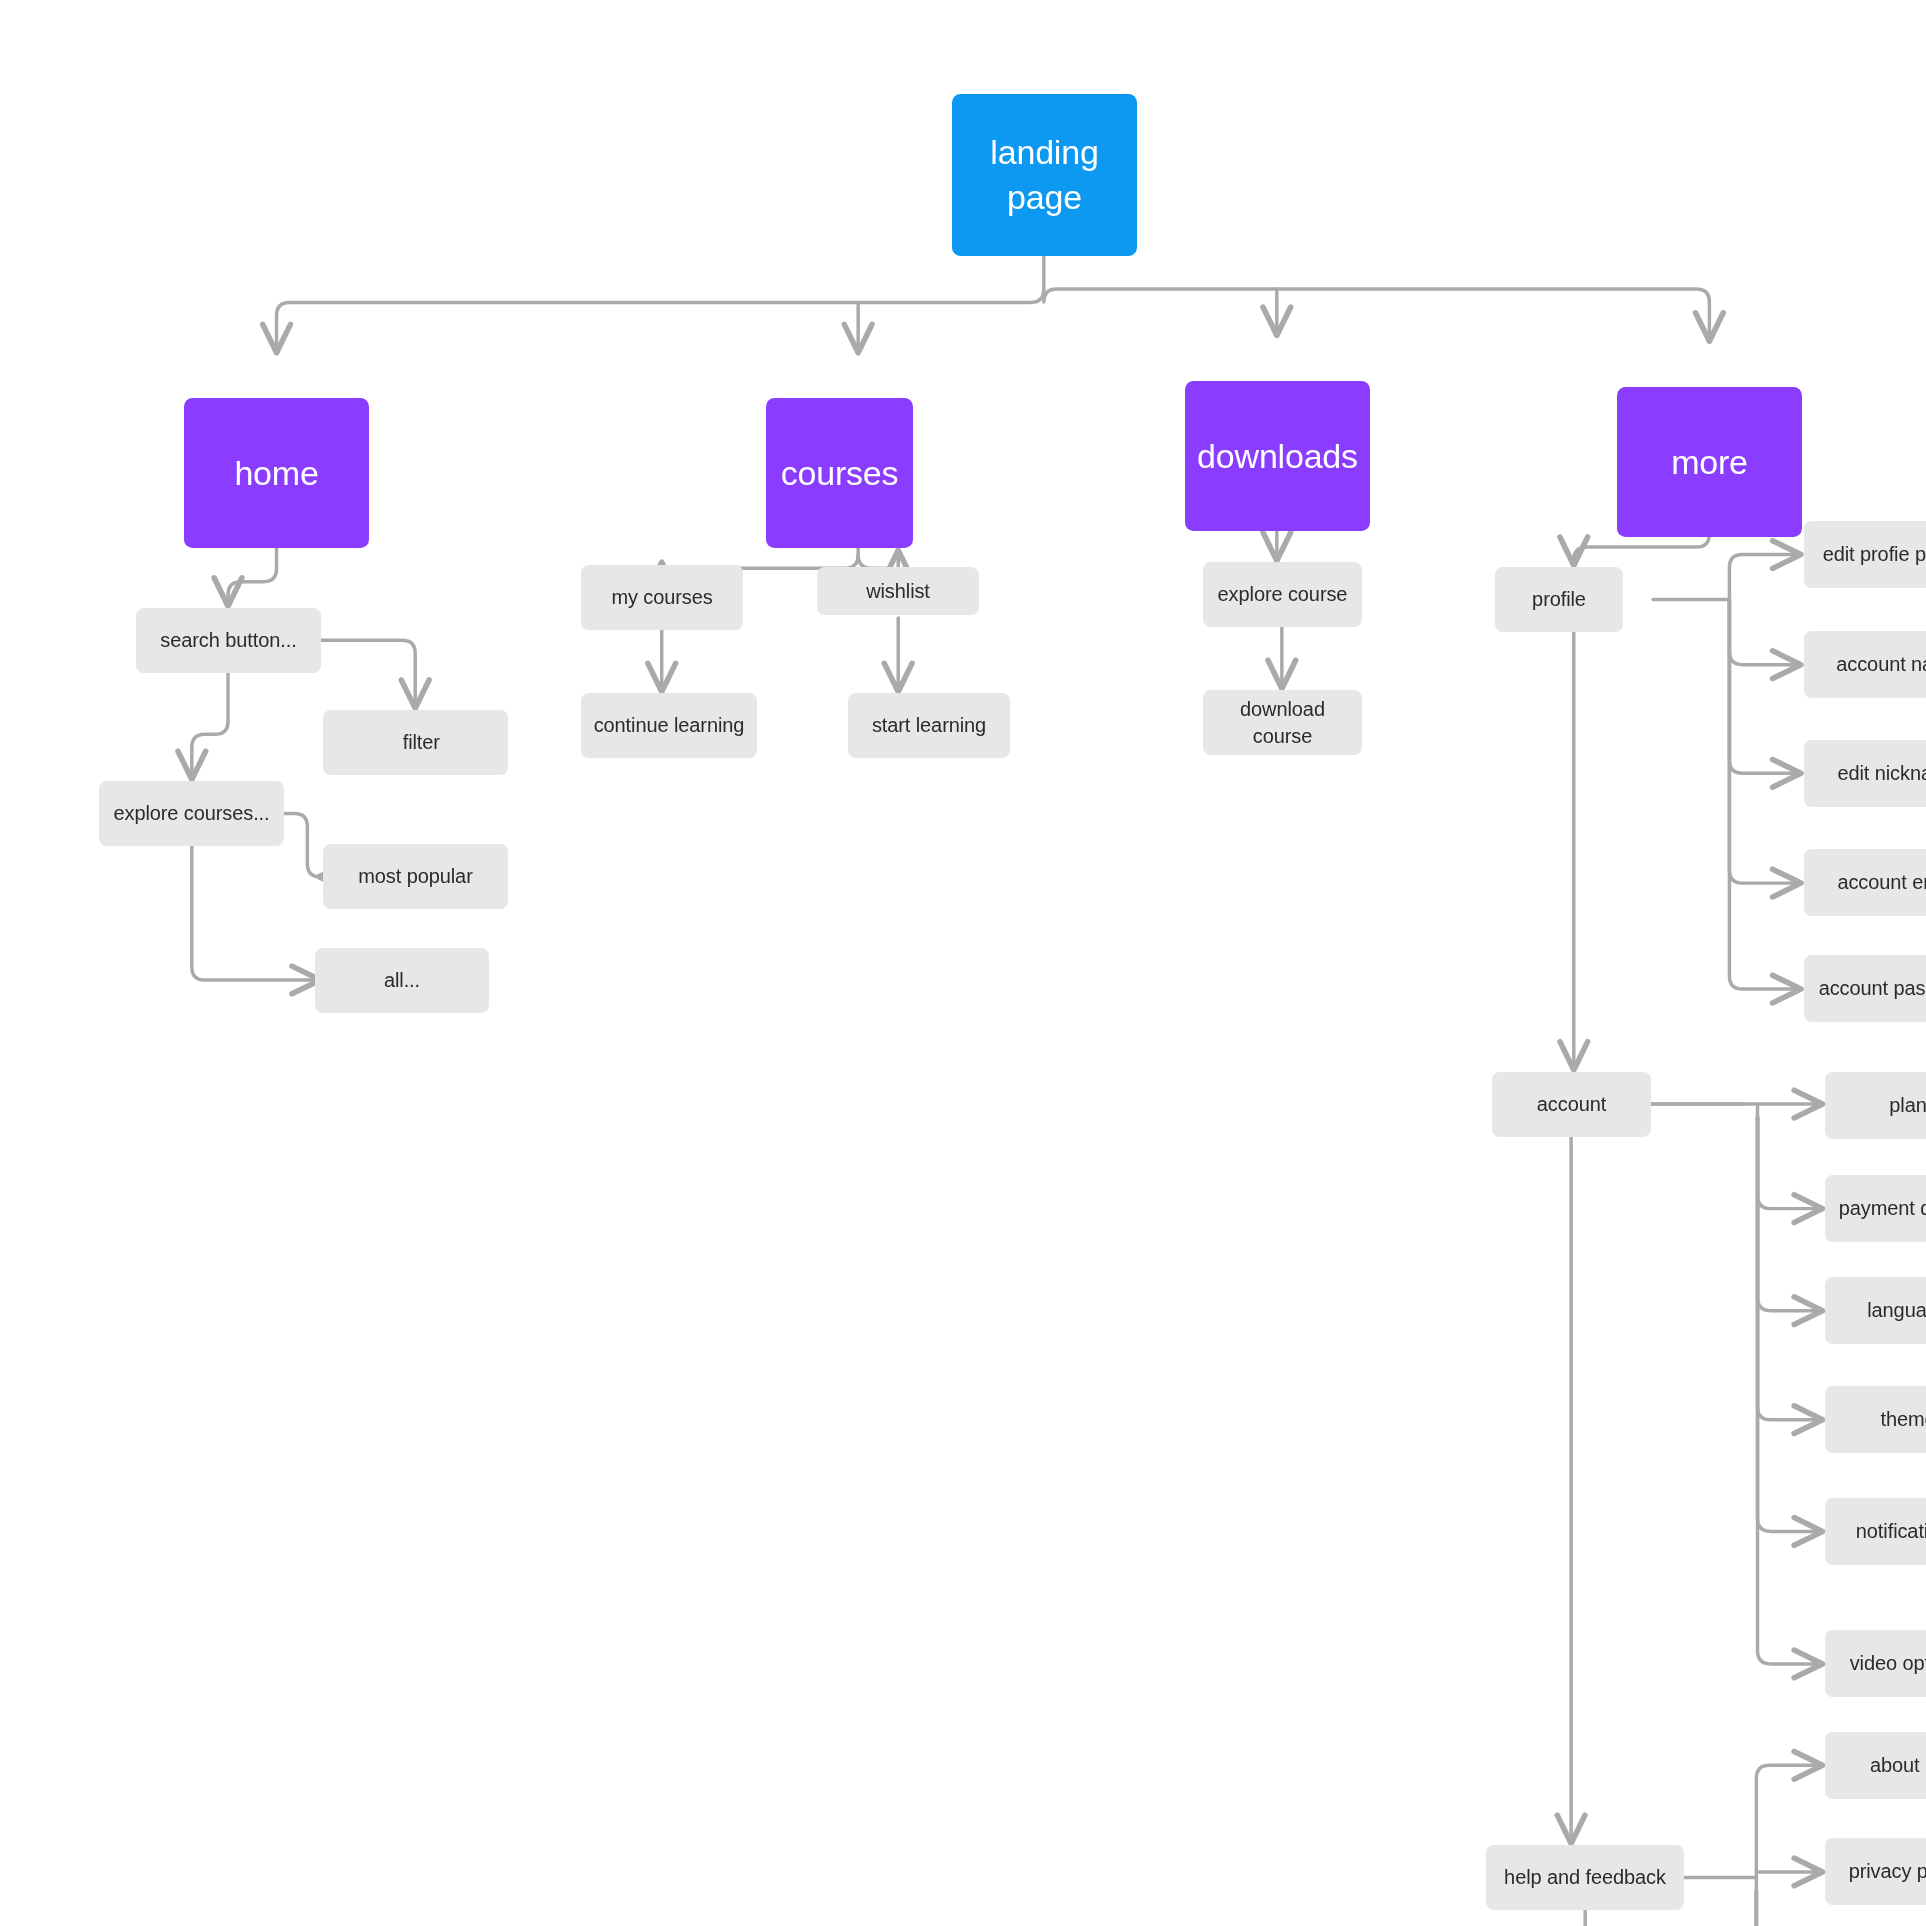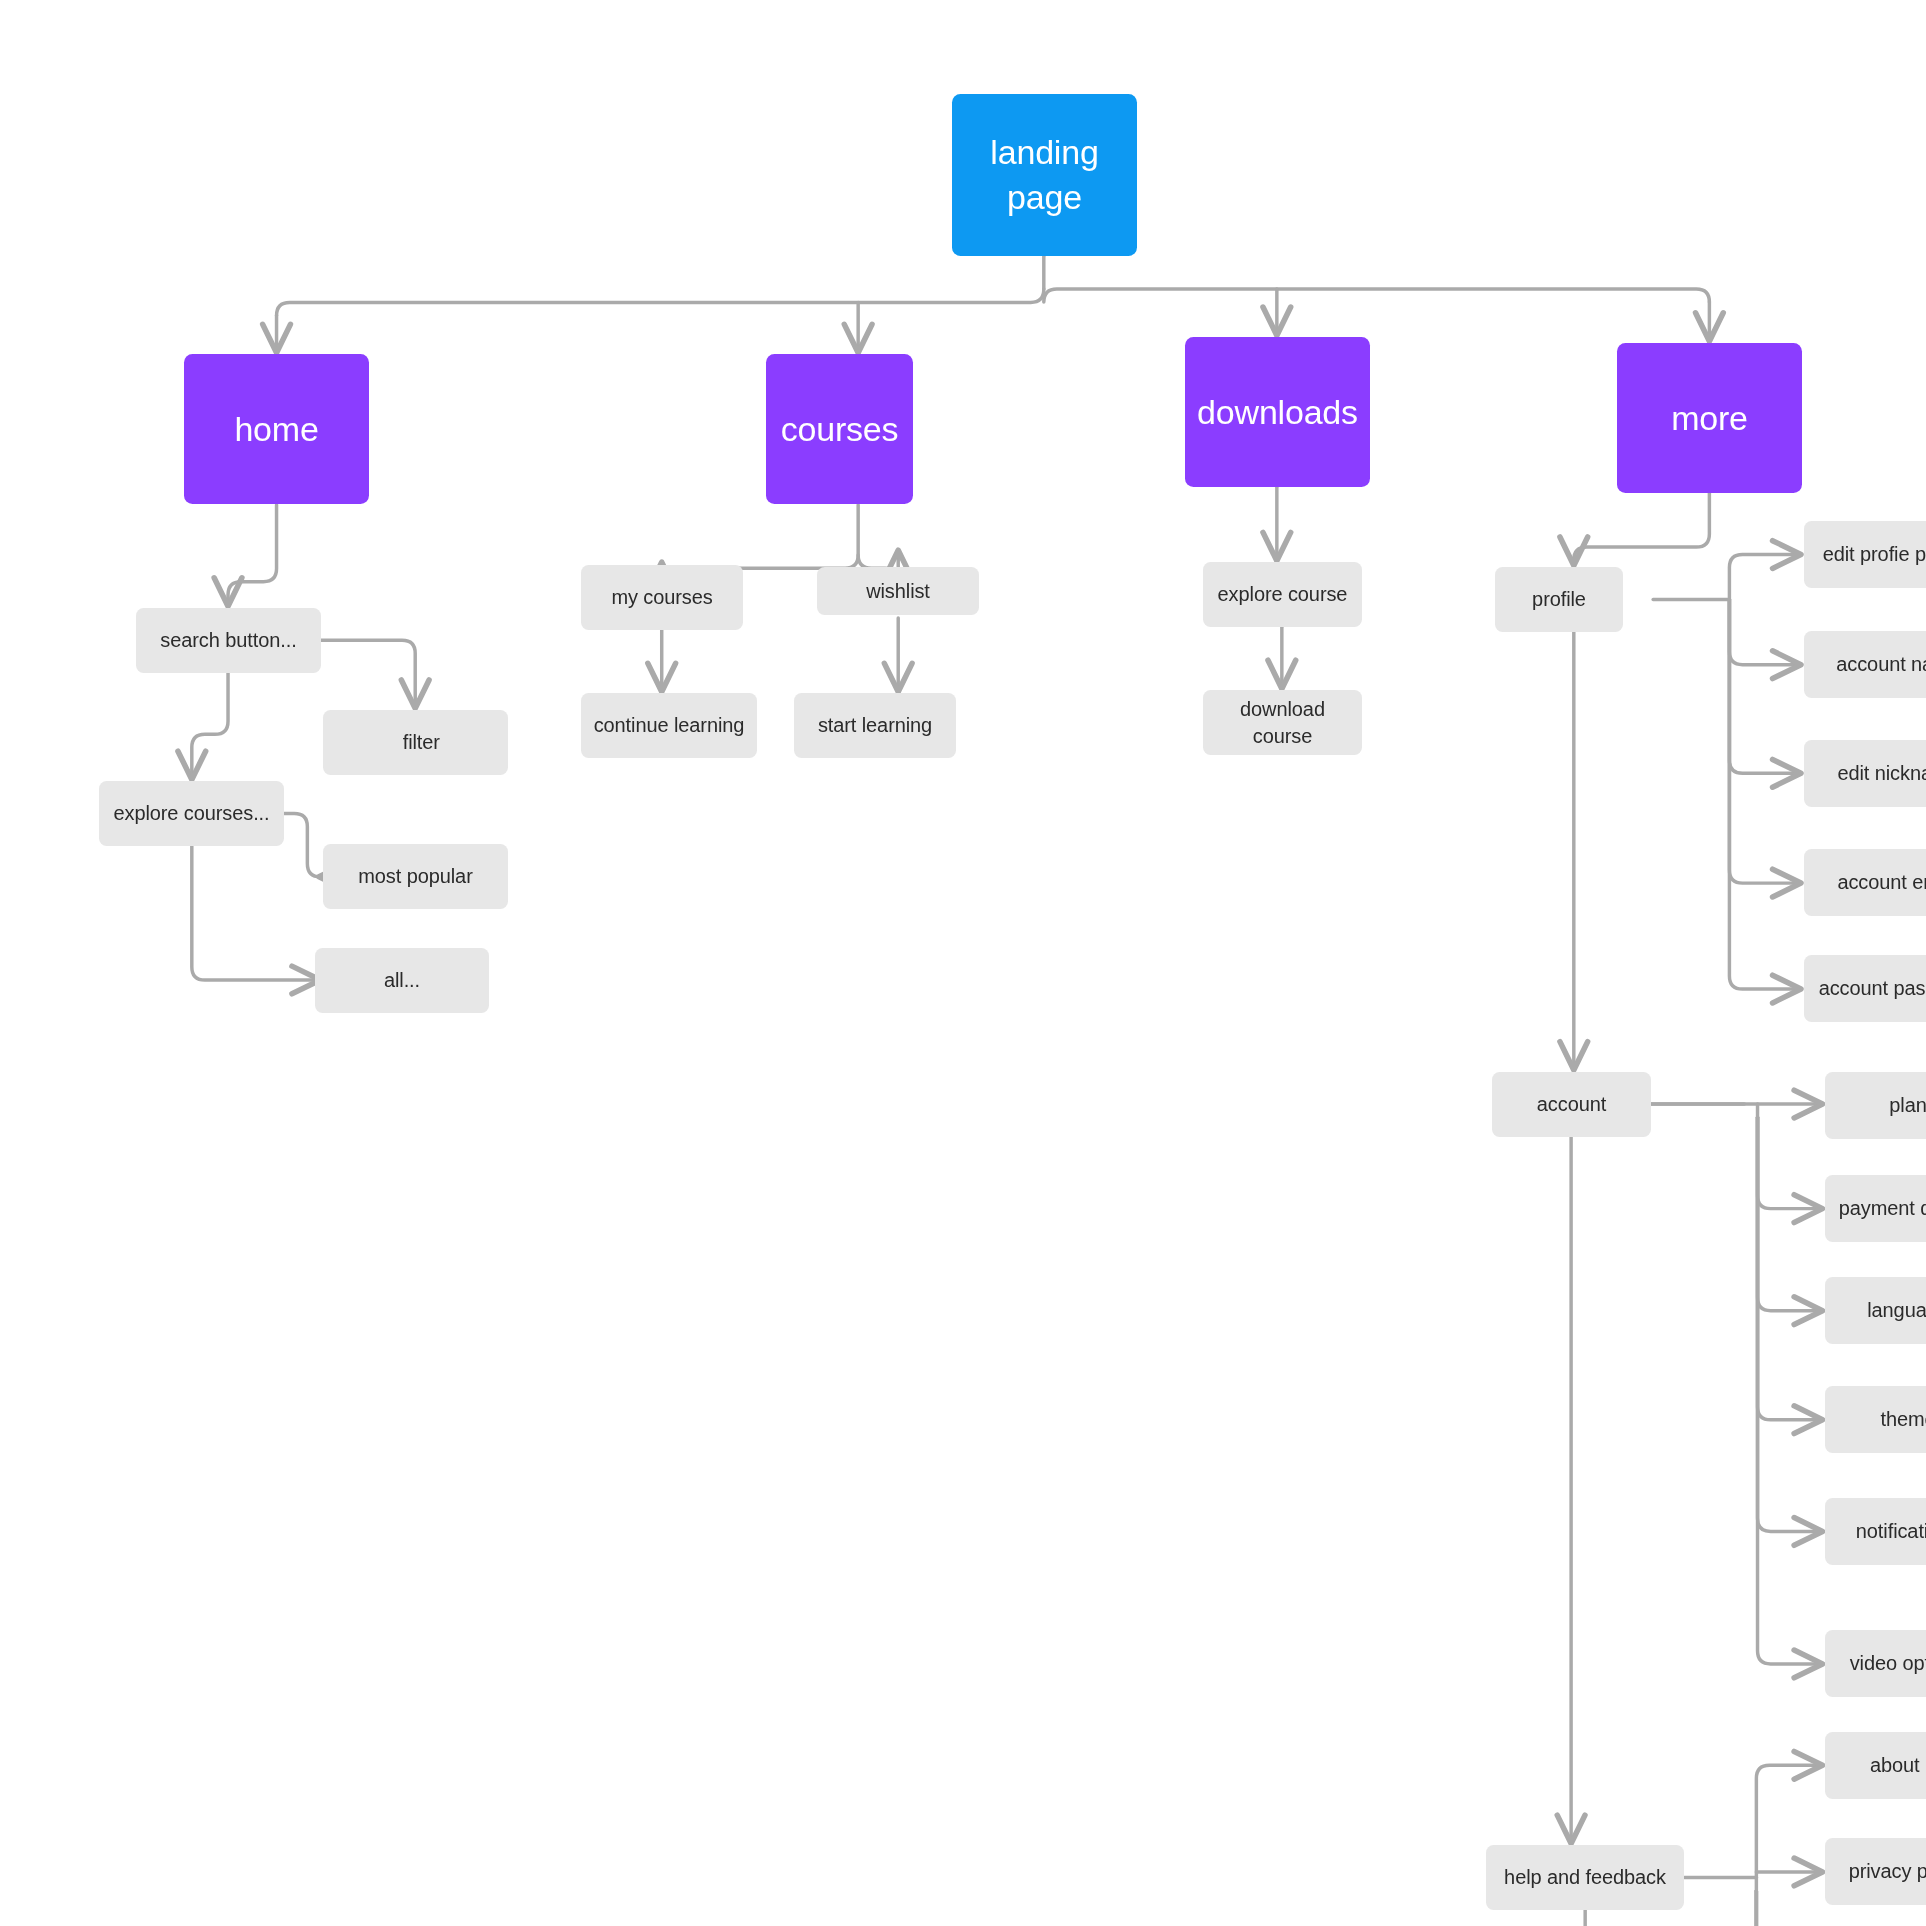--- a/index.html
+++ b/index.html
@@ -45,20 +45,21 @@
     font-weight: 400;
     letter-spacing: -0.2px;
   }
   .node.section {
     background: #8b3dff;
     color: #ffffff;
     border-radius: 8.5px;
     font-size: 34px;
     font-weight: 400;
     letter-spacing: -0.2px;
+    margin-top: 44px;
   }
   .node.leaf {
     background: #e7e7e7;
     color: #2b2b2b;
     border-radius: 7.7px;
     font-size: 20px;
     font-weight: 400;
     letter-spacing: -0.1px;
     padding: 0 5.4px;
   }
@@ -130,21 +131,21 @@
       <div class="node section" style="left: 1185px; top: 337px; width: 185px; height: 150px;">downloads</div>
       <div class="node section" style="left: 1617px; top: 343px; width: 185px; height: 150px;">more</div>
       <div class="node leaf" style="left: 136px; top: 608px; width: 185px; height: 65px;">search button...</div>
       <div class="node leaf" style="left: 323px; top: 710px; width: 185px; height: 65px; padding-left: 17px;">filter</div>
       <div class="node leaf" style="left: 99px; top: 781px; width: 185px; height: 65px;">explore courses...</div>
       <div class="node leaf" style="left: 323px; top: 844px; width: 185px; height: 65px;">most popular</div>
       <div class="node leaf" style="left: 315px; top: 948px; width: 174px; height: 65px;">all...</div>
       <div class="node leaf" style="left: 581px; top: 565px; width: 162px; height: 65px;">my courses</div>
       <div class="node leaf" style="left: 817px; top: 567px; width: 162px; height: 48px;">wishlist</div>
       <div class="node leaf" style="left: 581px; top: 693px; width: 176px; height: 65px;">continue learning</div>
-      <div class="node leaf" style="left: 794px; top: 693px; width: 162px; height: 65px;">start learning</div>
+      <div class="node leaf" style="left: 848px; top: 693px; width: 162px; height: 65px;">start learning</div>
       <div class="node leaf" style="left: 1203px; top: 562px; width: 159px; height: 65px;">explore course</div>
       <div class="node leaf" style="left: 1203px; top: 690px; width: 159px; height: 65px;">download course</div>
       <div class="node leaf" style="left: 1495px; top: 567px; width: 128px; height: 65px;">profile</div>
       <div class="node leaf" style="left: 1804px; top: 521px; width: 189px; height: 67px;">edit profie picture</div>
       <div class="node leaf" style="left: 1804px; top: 631px; width: 189px; height: 67px;">account name</div>
       <div class="node leaf" style="left: 1804px; top: 740px; width: 189px; height: 67px;">edit nickname</div>
       <div class="node leaf" style="left: 1804px; top: 849px; width: 189px; height: 67px;">account email</div>
       <div class="node leaf" style="left: 1804px; top: 955px; width: 189px; height: 67px;">account password</div>
       <div class="node leaf" style="left: 1492px; top: 1072px; width: 159px; height: 65px;">account</div>
       <div class="node leaf" style="left: 1825px; top: 1072px; width: 166px; height: 67px;">plan</div>

